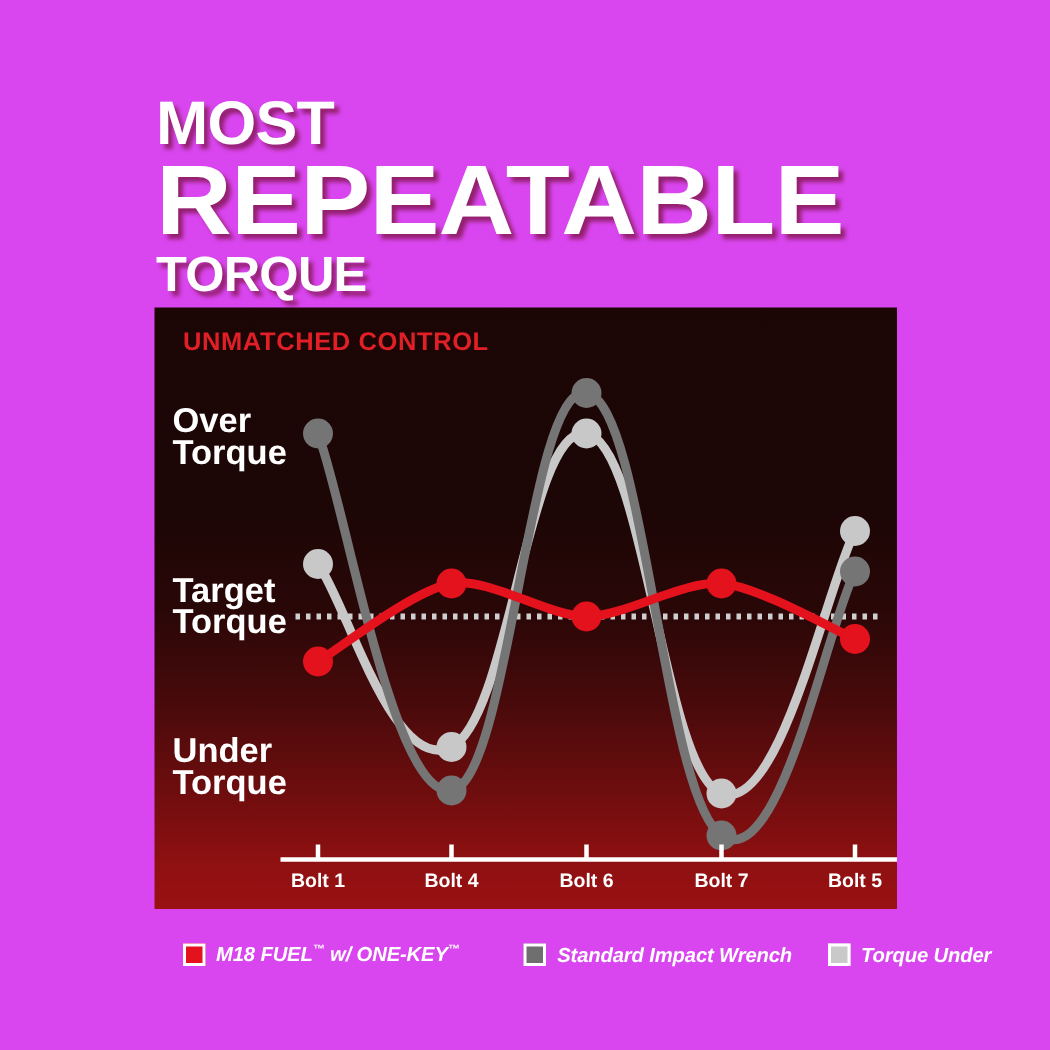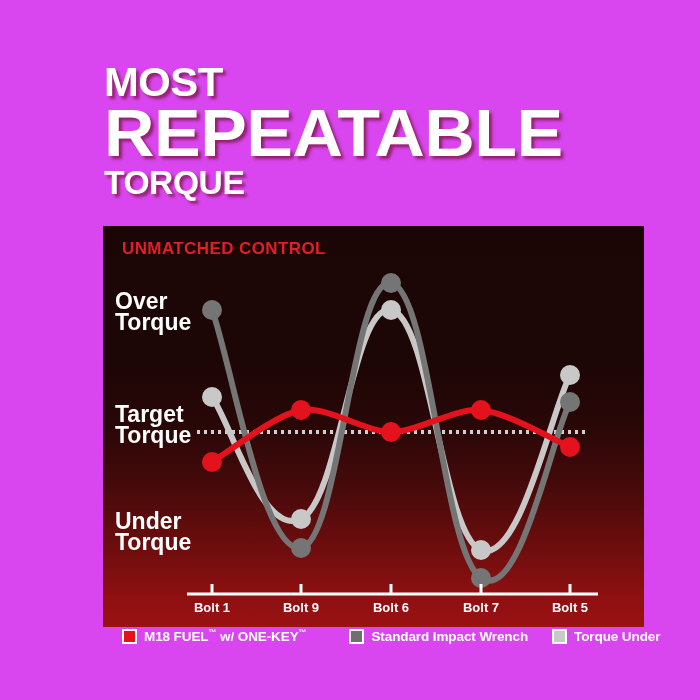--- a/index.html
+++ b/index.html
@@ -53,22 +53,22 @@
     line-height: 34px;
     margin-top: 0px;
     transform: scaleX(1.02);
     transform-origin: left center;
   }
 
   
   .panel {
     position: absolute;
     left: 103px;
-    top: 226px;
-    width: 541px;
+    top: 205px;
+    width: 495px;
     height: 401px;
     background: linear-gradient(to bottom,
         #1b0505 0%,
         #1d0606 34%,
         #290707 50%,
         #490a0b 66%,
         #6d0d0e 80%,
         #8e1011 92%,
         #9a1113 100%);
     overflow: hidden;
@@ -120,20 +120,21 @@
     left: 122px;
     top: 626px;
     display: flex;
     align-items: center;
     height: 20px;
   }
   .legend-item {
     display: flex;
     align-items: center;
     white-space: nowrap;
+    font-style: italic;
   }
   .legend-swatch {
     width: 15px;
     height: 15px;
     border: 2px solid #ffffff;
     box-sizing: border-box;
     margin-right: 7px;
     flex: none;
   }
   .legend-text {
@@ -204,21 +205,21 @@
           <line x1="109" y1="358" x2="109" y2="368" stroke="#ffffff" stroke-width="3"></line>
           <line x1="198" y1="358" x2="198" y2="368" stroke="#ffffff" stroke-width="3"></line>
           <line x1="288" y1="358" x2="288" y2="368" stroke="#ffffff" stroke-width="3"></line>
           <line x1="378" y1="358" x2="378" y2="368" stroke="#ffffff" stroke-width="3"></line>
           <line x1="467" y1="358" x2="467" y2="368" stroke="#ffffff" stroke-width="3"></line>
         </g>
     </svg>
 
     <div id="xtick-labels">
         <div class="xtick-label" style="left: 109px; top: 374px;">Bolt 1</div>
-        <div class="xtick-label" style="left: 198px; top: 374px;">Bolt 9</div>
+        <div class="xtick-label" style="left: 198px; top: 374px;">Bolt 4</div>
         <div class="xtick-label" style="left: 288px; top: 374px;">Bolt 6</div>
         <div class="xtick-label" style="left: 378px; top: 374px;">Bolt 7</div>
         <div class="xtick-label" style="left: 467px; top: 374px;">Bolt 5</div>
       </div>
   </div>
 
   <div class="legend">
     <div class="legend-item">
       <span class="legend-swatch" id="sw0" style="background: rgb(228, 18, 28); border-color: rgb(255, 255, 255);"></span>
       <span class="legend-text" id="lt0">M18 FUEL<sup>™</sup> w/ ONE-KEY<sup>™</sup></span>

